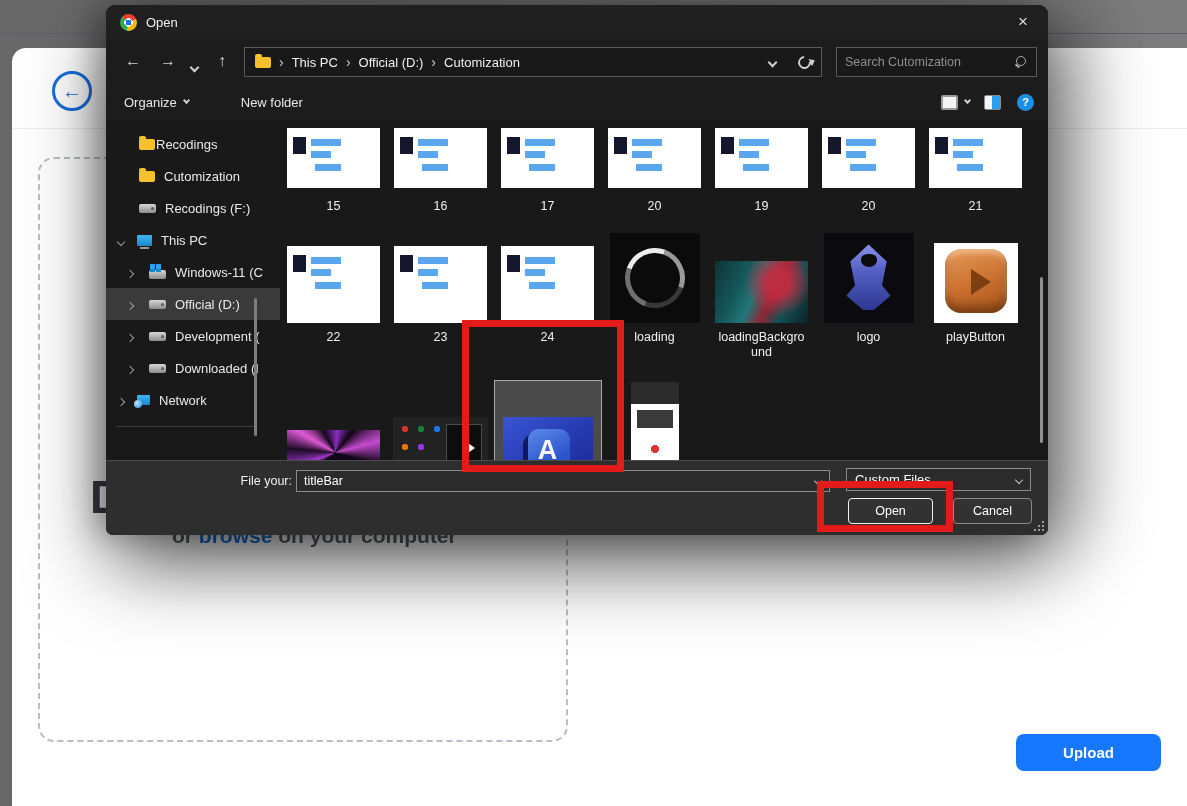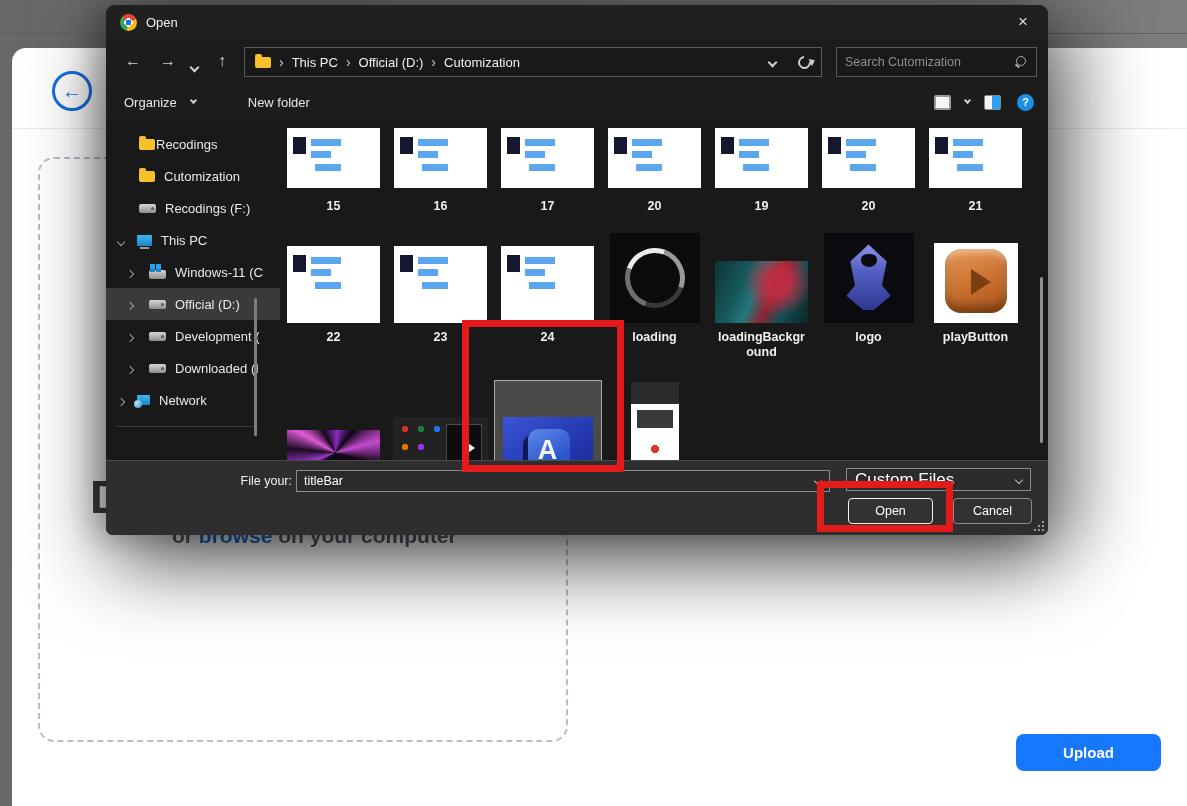--- a/index.html
+++ b/index.html
@@ -41,21 +41,21 @@
   .ic-refresh { position:relative; width:13px; height:13px; border:2px solid #cfcfcf; border-radius:50%; border-top-color:transparent; transform:rotate(40deg); cursor:pointer; }
   .ic-refresh::after { content:""; position:absolute; left:6px; top:-4px; border-left:4px solid transparent; border-right:4px solid transparent; border-bottom:5px solid #cfcfcf; transform:rotate(24deg); }
   .searchbar { position:absolute; left:730px; top:8px; width:201px; height:30px; background:#191919; border:1px solid #595959; display:flex; align-items:center; padding:0 8px; }
   .searchbar input { flex:1; background:transparent; border:none; outline:none; color:#e8e8e8; font-size:12.5px; font-family:"Liberation Sans",sans-serif; min-width:0; }
   .searchbar input::placeholder { color:#8f8f8f; }
   .ic-search { position:relative; width:13px; height:13px; flex:none; cursor:pointer; }
   .ic-search::before { content:""; position:absolute; left:1px; top:0; width:8px; height:8px; border:1.6px solid #a8a8a8; border-radius:50%; }
   .ic-search::after { content:""; position:absolute; left:0; top:9px; width:5px; height:1.8px; background:#a8a8a8; transform:rotate(40deg); }
 
   .dtool { position:absolute; left:0; top:79px; width:100%; height:36px; background:#1c1c1c; display:flex; align-items:center; }
-  .toolbtn { display:flex; align-items:center; gap:14px; color:#e6e6e6; font-size:13px; cursor:pointer; }
+  .toolbtn { display:flex; align-items:center; gap:7px; color:#e6e6e6; font-size:13px; cursor:pointer; }
   .ic-view { width:17px; height:15px; border:2px solid #9a9a9a; background:#f5f5f5; border-radius:2px; }
   .ic-panel { width:17px; height:15px; border:1px solid #8a8a8a; border-radius:2px; background:linear-gradient(90deg,#f5f5f5 0 45%, #2aa0f0 45%); }
   .ic-help { width:17px; height:17px; border-radius:50%; background:#1a8fe3; color:#fff; font-size:11px; font-weight:bold; display:flex; align-items:center; justify-content:center; }
 
   .dmain { position:absolute; left:0; top:115px; width:100%; height:340px; background:#191919; display:flex; }
   .dside { width:174px; position:relative; padding-top:8px; flex:none; }
   .side-row { position:relative; height:32px; display:flex; align-items:center; cursor:pointer; }
   .side-row.sel { background:#3a3a3a; }
   .side-row .sr-chev { position:absolute; }
   .side-row .sr-chev .chev { border-color:#9a9a9a; border-width:1.6px; width:6px; height:6px; }
@@ -68,21 +68,21 @@
   .ic-pc::after { content:""; position:absolute; left:3px; bottom:-3px; width:9px; height:2px; background:#9a9a9a; }
   .ic-osdrive { width:17px; height:9px; border-radius:2px; background:linear-gradient(#d6d6d6,#8d8d8d); margin-top:5px; }
   .ic-osdrive::before { content:""; position:absolute; left:1px; top:-6px; width:5px; height:5px; background:#2aa0f0; box-shadow:6px 0 0 #2aa0f0, 0 3px 0 #1d86c8, 6px 3px 0 #1d86c8; }
   .ic-network { width:13px; height:10px; background:linear-gradient(#3fb4f0,#1d86c8); border-radius:1px; }
   .ic-network::after { content:""; position:absolute; left:-3px; bottom:-3px; width:8px; height:8px; border-radius:50%; background:radial-gradient(circle at 35% 35%, #bfe8ff, #2a8bd0); }
   .side-scroll { position:absolute; left:148px; top:178px; width:3px; height:138px; background:#7d7d7d; border-radius:2px; }
 
   .dlist { flex:1; position:relative; overflow:hidden; }
   .list-scroll { position:absolute; left:760px; top:157px; width:3px; height:166px; background:#8f8f8f; border-radius:2px; }
   .grow { display:flex; }
-  .gcell { width:107px; flex:none; display:flex; flex-direction:column; align-items:center;font-weight:bold; }
+  .gcell { width:107px; flex:none; display:flex; flex-direction:column; align-items:center; }
   .thumbwrap { display:flex; align-items:flex-end; justify-content:center; width:100%; }
   .r1 .thumbwrap { height:64px; align-items:flex-start; }
   .r2 .thumbwrap { height:95px; }
   .r3 { margin-top:14px; }
   .r3 .thumbwrap { height:96px; }
   .glabel { margin-top:7px; color:#f0f0f0; font-size:12.5px; text-align:center; max-width:98px; word-break:break-all; line-height:1.15; }
   .tilebox { display:flex; flex-direction:column; align-items:center; padding:7px 8px 6px; border:1px solid transparent; }
   .tilebox.sel { background:#4a4a4a; border-color:#a8a8a8; }
 
   .th { position:relative; flex:none; }
@@ -130,21 +130,21 @@
       linear-gradient(#111 0 0);
     background-size:48px 22px, 36px 18px, 22px 22px, 18px 12px;
     background-position:0 0, 6px 28px, 13px 56px, 6px 86px; }
 
   .dfoot { position:absolute; left:0; top:455px; width:100%; height:75px; background:#2e2e2e; border-top:1px solid #4b4b4b; }
   .fn-label { position:absolute; left:128px; top:13px; width:58px; text-align:right; color:#f0f0f0; font-size:12.5px; }
   .fn-wrap { position:absolute; left:190px; top:9px; width:534px; height:22px; border:1px solid #8a8a8a; background:#2b2b2b; display:flex; align-items:center; }
   .fn-wrap input { flex:1; background:transparent; border:none; outline:none; color:#fff; font-size:12.5px; padding-left:7px; font-family:"Liberation Sans",sans-serif; }
   .fn-wrap .chev, .ftype .chev { border-color:#bdbdbd; border-width:1.5px; width:6px; height:6px; margin-right:8px; flex:none; }
   .ftype { position:absolute; left:740px; top:7px; width:185px; height:23px; border:1px solid #8a8a8a; background:#2b2b2b; display:flex; align-items:center; cursor:pointer; }
-  .ftype .tlabel { flex:1; color:#fff; font-size:17px; padding-left:8px; }
+  .ftype .tlabel { flex:1; color:#fff; font-size:13px; padding-left:8px; }
   .btn { position:absolute; top:37px; height:26px; border-radius:4px; background:#323232; color:#fff; font-size:12.5px; font-family:"Liberation Sans",sans-serif; cursor:pointer; }
   .btn-open { left:742px; width:85px; border:1.5px solid #f2f2f2; }
   .btn-cancel { left:847px; width:79px; border:1px solid #8a8a8a; }
   .grip { position:absolute; right:4px; bottom:4px; width:10px; height:10px; }
   .grip::before { content:""; position:absolute; left:8px; top:8px; width:2px; height:2px; background:#9a9a9a;
       box-shadow:0 -4px 0 #9a9a9a, 0 -8px 0 #9a9a9a, -4px 0 0 #9a9a9a, -8px 0 0 #9a9a9a, -4px -4px 0 #9a9a9a; }
 
   
   .anno { position:absolute; border:7px solid #e31b1b; z-index:9; pointer-events:none; }
   .anno-titlebar { left:462px; top:320px; width:162px; height:152px; }

